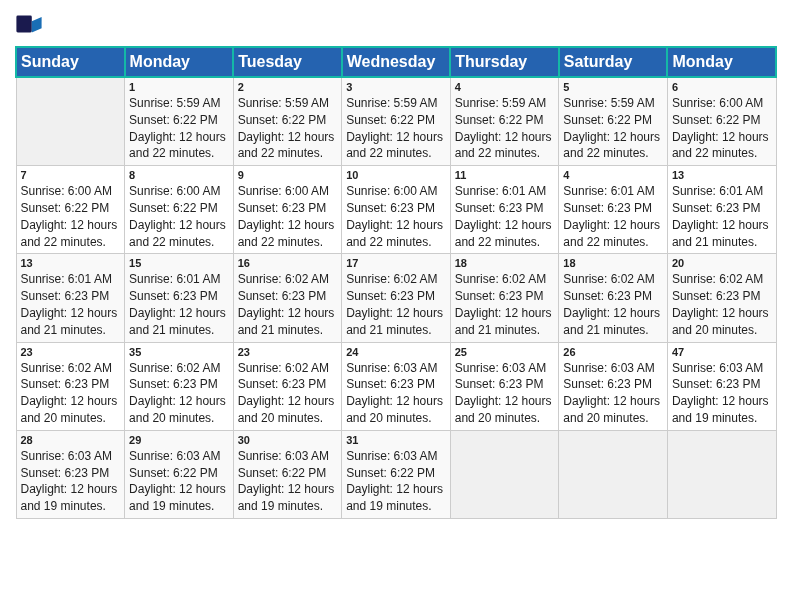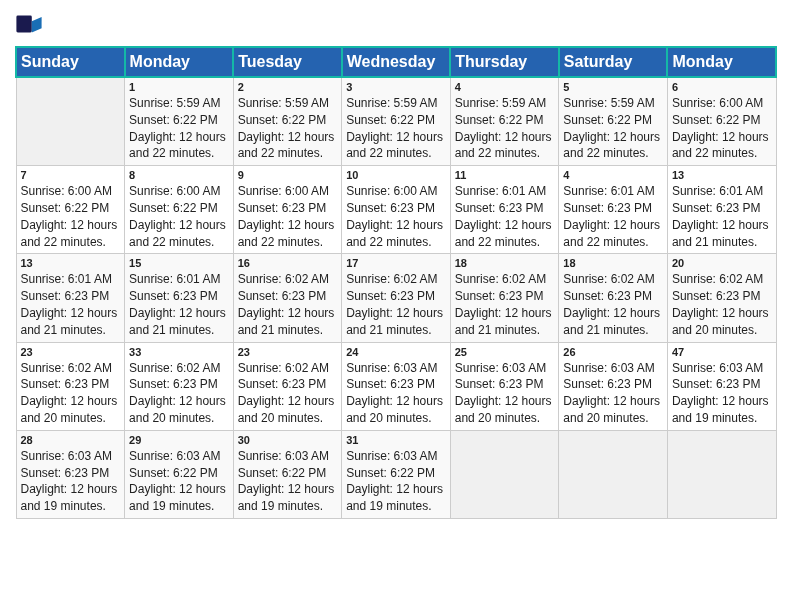--- a/index.html
+++ b/index.html
@@ -211,21 +211,21 @@
             <span class="day-number">20</span>
             <div class="day-info">Sunrise: 6:02 AM<br>Sunset: 6:23 PM<br>Daylight: 12 hours and 20 minutes.</div>
           </td>
         </tr>
         <tr>
           <td>
             <span class="day-number">23</span>
             <div class="day-info">Sunrise: 6:02 AM<br>Sunset: 6:23 PM<br>Daylight: 12 hours and 20 minutes.</div>
           </td>
           <td>
-            <span class="day-number">33</span>
+            <span class="day-number">35</span>
             <div class="day-info">Sunrise: 6:02 AM<br>Sunset: 6:23 PM<br>Daylight: 12 hours and 20 minutes.</div>
           </td>
           <td>
             <span class="day-number">23</span>
             <div class="day-info">Sunrise: 6:02 AM<br>Sunset: 6:23 PM<br>Daylight: 12 hours and 20 minutes.</div>
           </td>
           <td>
             <span class="day-number">24</span>
             <div class="day-info">Sunrise: 6:03 AM<br>Sunset: 6:23 PM<br>Daylight: 12 hours and 20 minutes.</div>
           </td>

